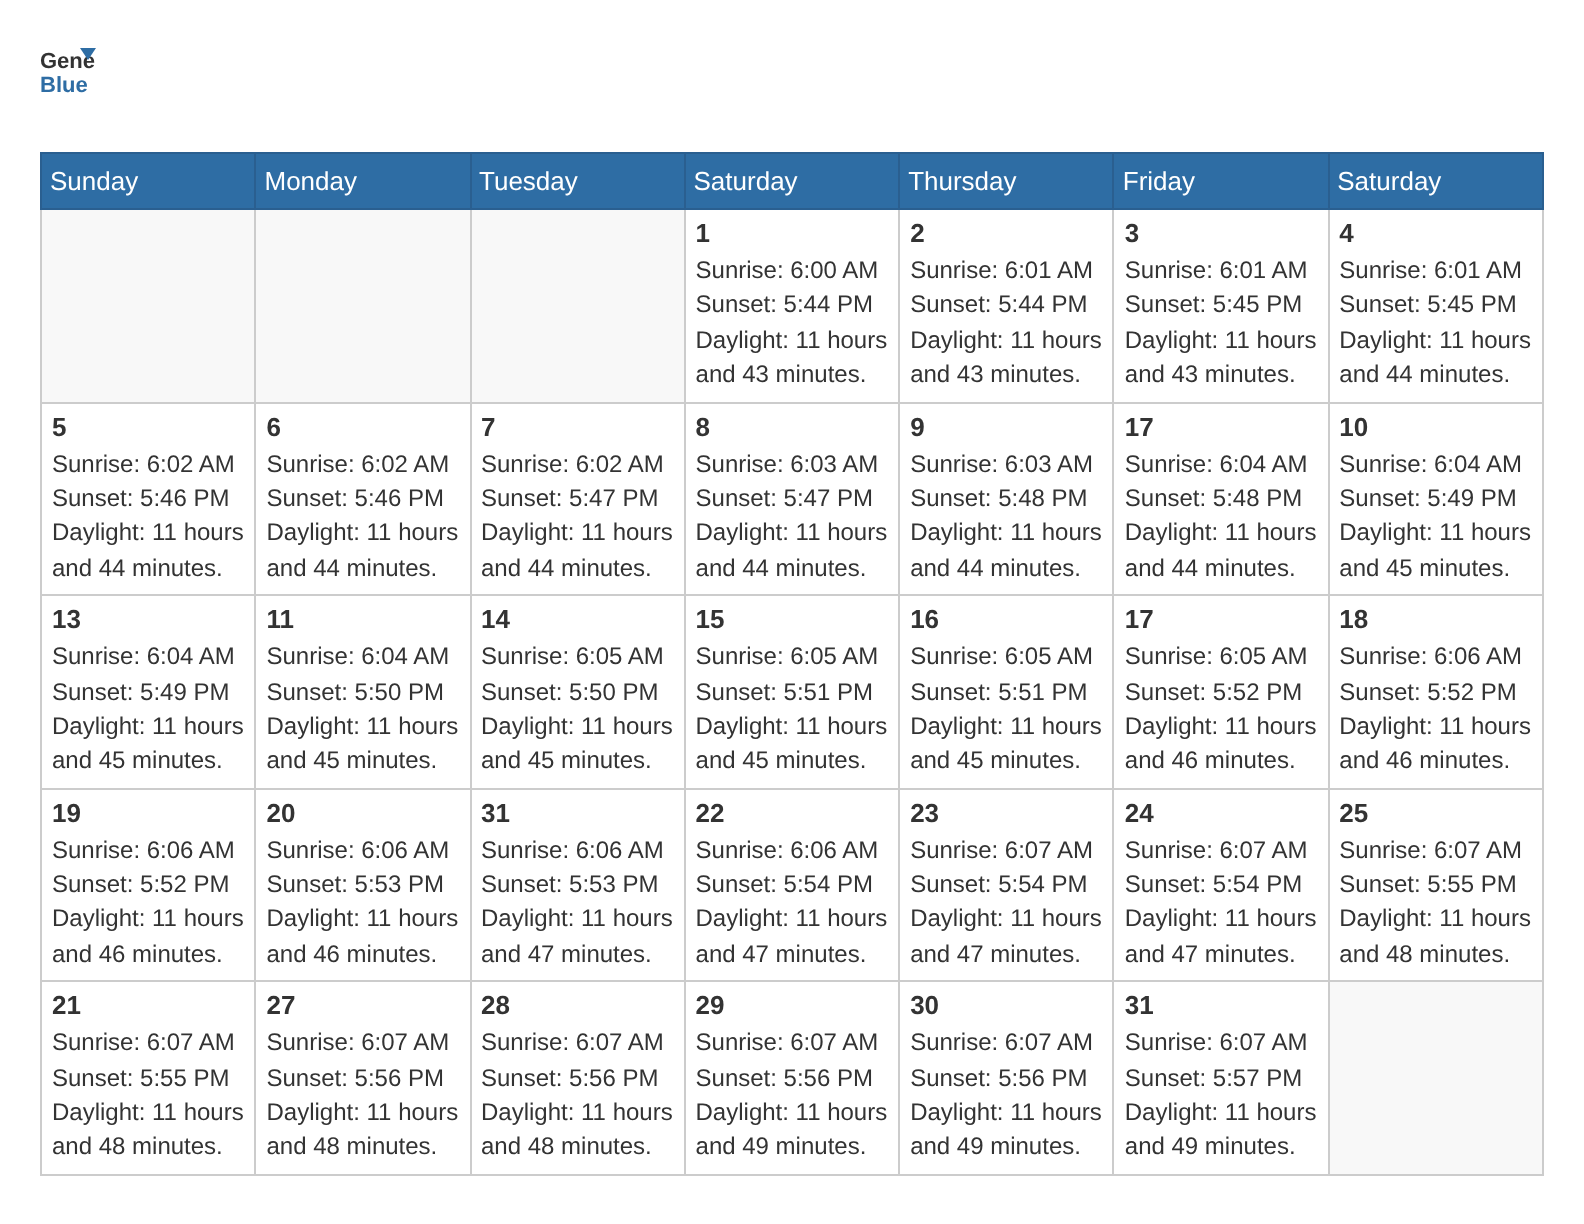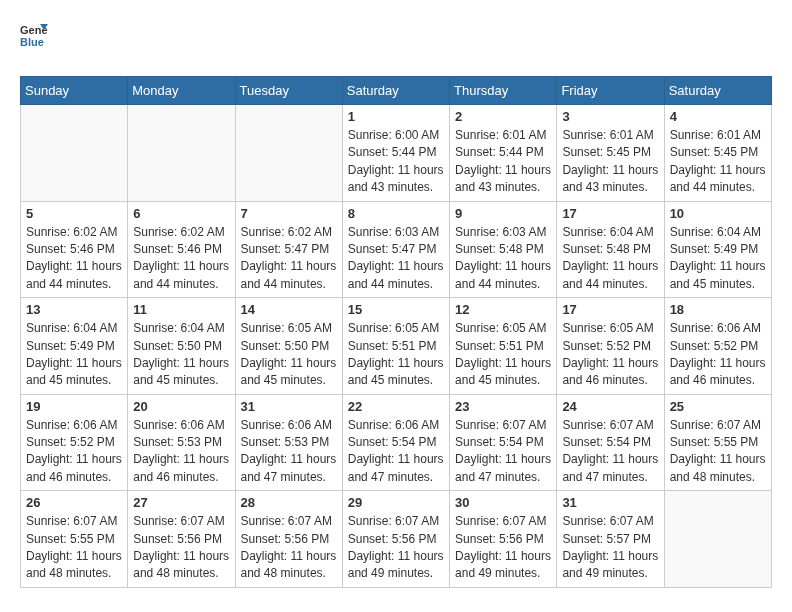--- a/index.html
+++ b/index.html
@@ -217,21 +217,21 @@
 and 45 minutes.</div>
         </td>
         <td>
           <div class="day-num">15</div>
           <div class="day-info" style="white-space: pre-line;">Sunrise: 6:05 AM
 Sunset: 5:51 PM
 Daylight: 11 hours
 and 45 minutes.</div>
         </td>
         <td>
-          <div class="day-num">12</div>
+          <div class="day-num">16</div>
           <div class="day-info" style="white-space: pre-line;">Sunrise: 6:05 AM
 Sunset: 5:51 PM
 Daylight: 11 hours
 and 45 minutes.</div>
         </td>
         <td>
           <div class="day-num">17</div>
           <div class="day-info" style="white-space: pre-line;">Sunrise: 6:05 AM
 Sunset: 5:52 PM
 Daylight: 11 hours
@@ -291,21 +291,21 @@
         <td>
           <div class="day-num">25</div>
           <div class="day-info" style="white-space: pre-line;">Sunrise: 6:07 AM
 Sunset: 5:55 PM
 Daylight: 11 hours
 and 48 minutes.</div>
         </td>
       </tr>
       <tr>
         <td>
-          <div class="day-num">26</div>
+          <div class="day-num">21</div>
           <div class="day-info" style="white-space: pre-line;">Sunrise: 6:07 AM
 Sunset: 5:55 PM
 Daylight: 11 hours
 and 48 minutes.</div>
         </td>
         <td>
           <div class="day-num">27</div>
           <div class="day-info" style="white-space: pre-line;">Sunrise: 6:07 AM
 Sunset: 5:56 PM
 Daylight: 11 hours

